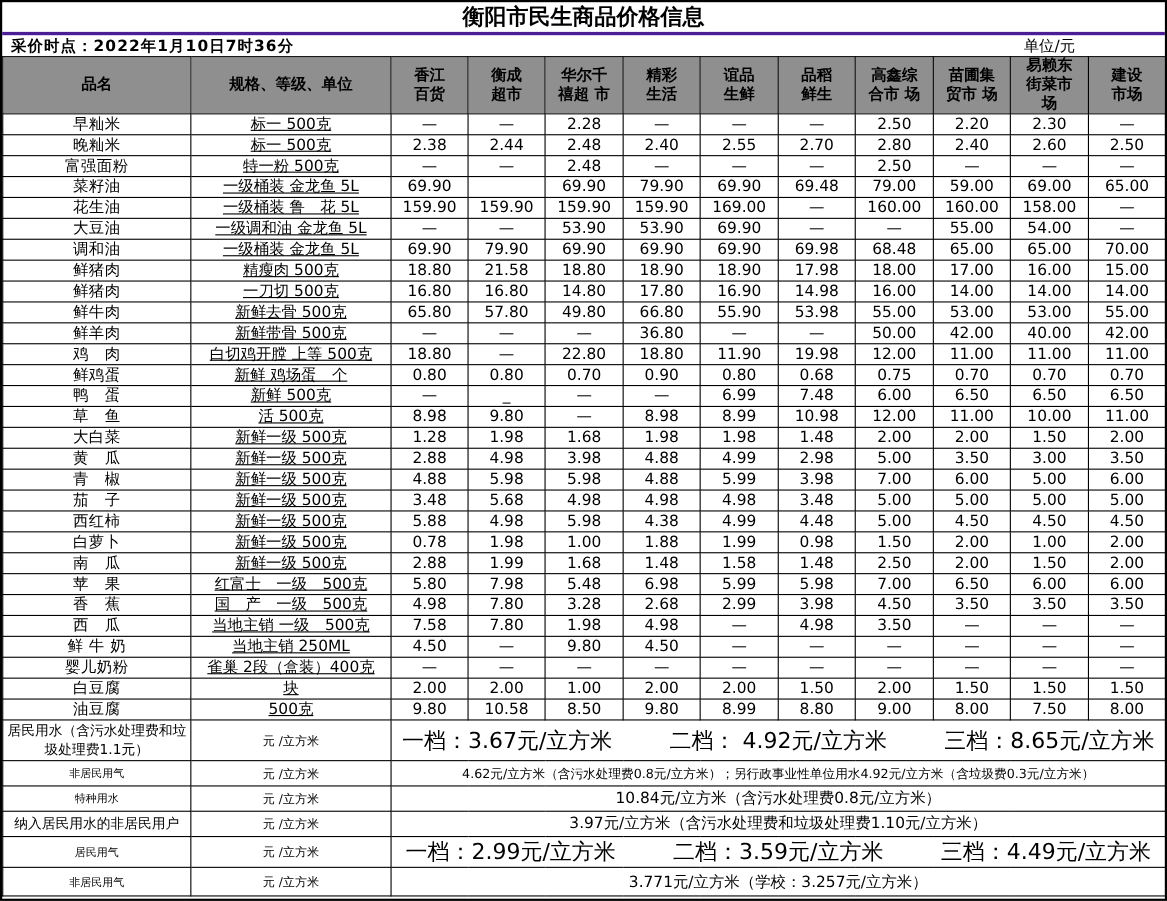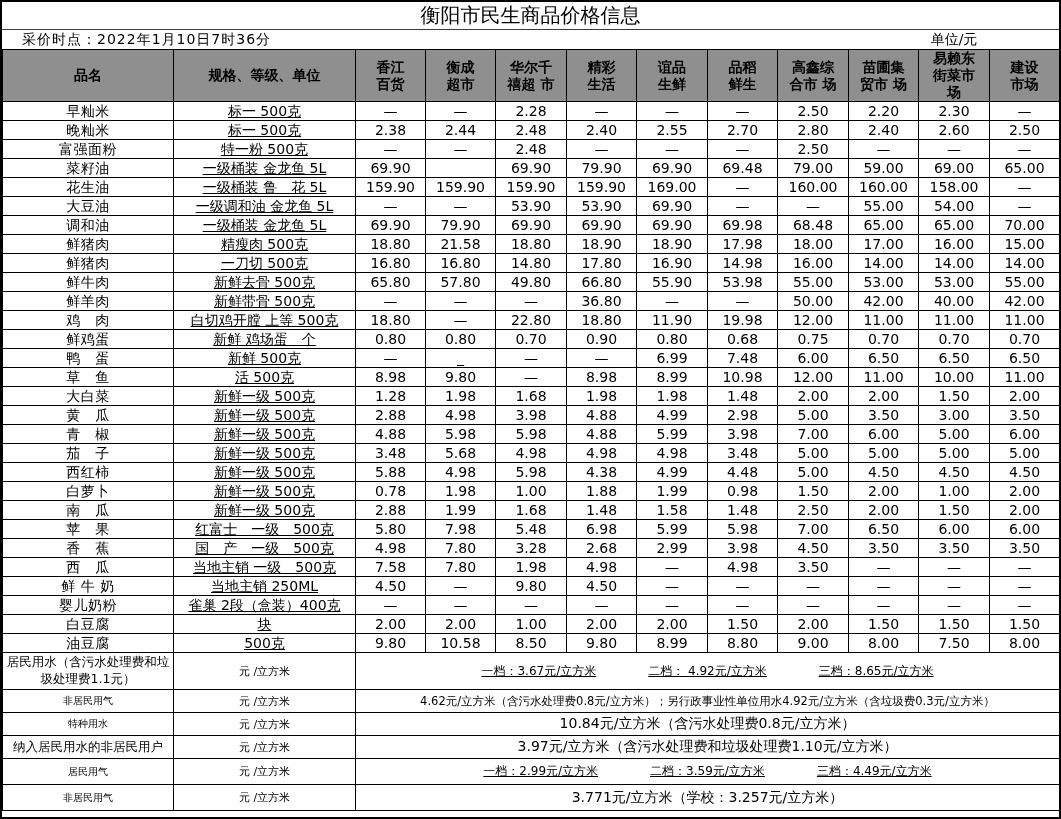--- a/index.html
+++ b/index.html
@@ -1,22 +1,22 @@
 <!DOCTYPE html>
 <html><head>
 <meta charset="utf-8">
 <style>
   html,body { margin:0; padding:0; background:#fff; }
   body { width:1061px; height:819px; font-family:"DejaVu Sans",sans-serif; color:#000; }
   .page { box-sizing:border-box; width:1061px; height:819px; border:2px solid #000; background:#fff; }
 
   .title-row { height:27px; display:flex; align-items:center; justify-content:center;
-               font-size:20px; font-weight:normal; border-bottom:1px solid #4c1d95; }
+               font-size:20px; font-weight:bold; border-bottom:3px solid #4c1d95; }
   .subtitle-row { position:relative; height:19px; display:flex; align-items:center; font-size:14px; }
-  .collect-time { padding-left:20px; font-weight:normal; letter-spacing:1px; }
+  .collect-time { padding-left:8px; font-weight:bold; letter-spacing:1px; }
   .unit-label { position:absolute; left:916px; width:72px; text-align:center; font-size:14px; }
 
   table { border-collapse:collapse; table-layout:fixed; width:1057px; }
   th,td { border:1px solid #000; text-align:center; vertical-align:middle; padding:0; overflow:hidden; }
   thead th { background:#8f8f8f; height:36px; font-size:14px; font-weight:bold;
              white-space:pre-line; line-height:1.22; }
   tbody.products td { height:18px; font-size:14px; white-space:nowrap; line-height:1; }
   td.name-cell { letter-spacing:0.5px; }
   td.spec-cell { font-size:13.5px;text-decoration:underline; }
 
@@ -25,21 +25,21 @@
   tr.u1 td { height:36px; }
   tr.u1 td.u-name { font-size:12.5px; line-height:1.35; white-space:normal; padding:0 2px; }
   tr.u2 td { height:22px; }
   tr.u2 td.u-content { font-size:11.5px; white-space:nowrap;text-align:center; }
   tr.u3 td { height:22px; }
   tr.u4 td { height:22px; }
   tr.u4 td.u-name { font-size:12.5px; }
   tr.u5 td { height:25px; }
   tr.u6 td { height:25px; }
   td.u-content { font-size:14px; }
-  .tiers { display:flex; justify-content:center; gap:52px; font-size:12px; white-space:nowrap;text-decoration:underline; }
+  .tiers { display:flex; justify-content:center; gap:52px; font-size:20px; white-space:nowrap; }
 </style>
 </head>
 <body>
 
 <div class="page">
   <div class="title-row">衡阳市民生商品价格信息</div>
   <div class="subtitle-row">
     <span class="collect-time">采价时点：2022年1月10日7时36分</span>
     <span class="unit-label">单位/元</span>
   </div>

